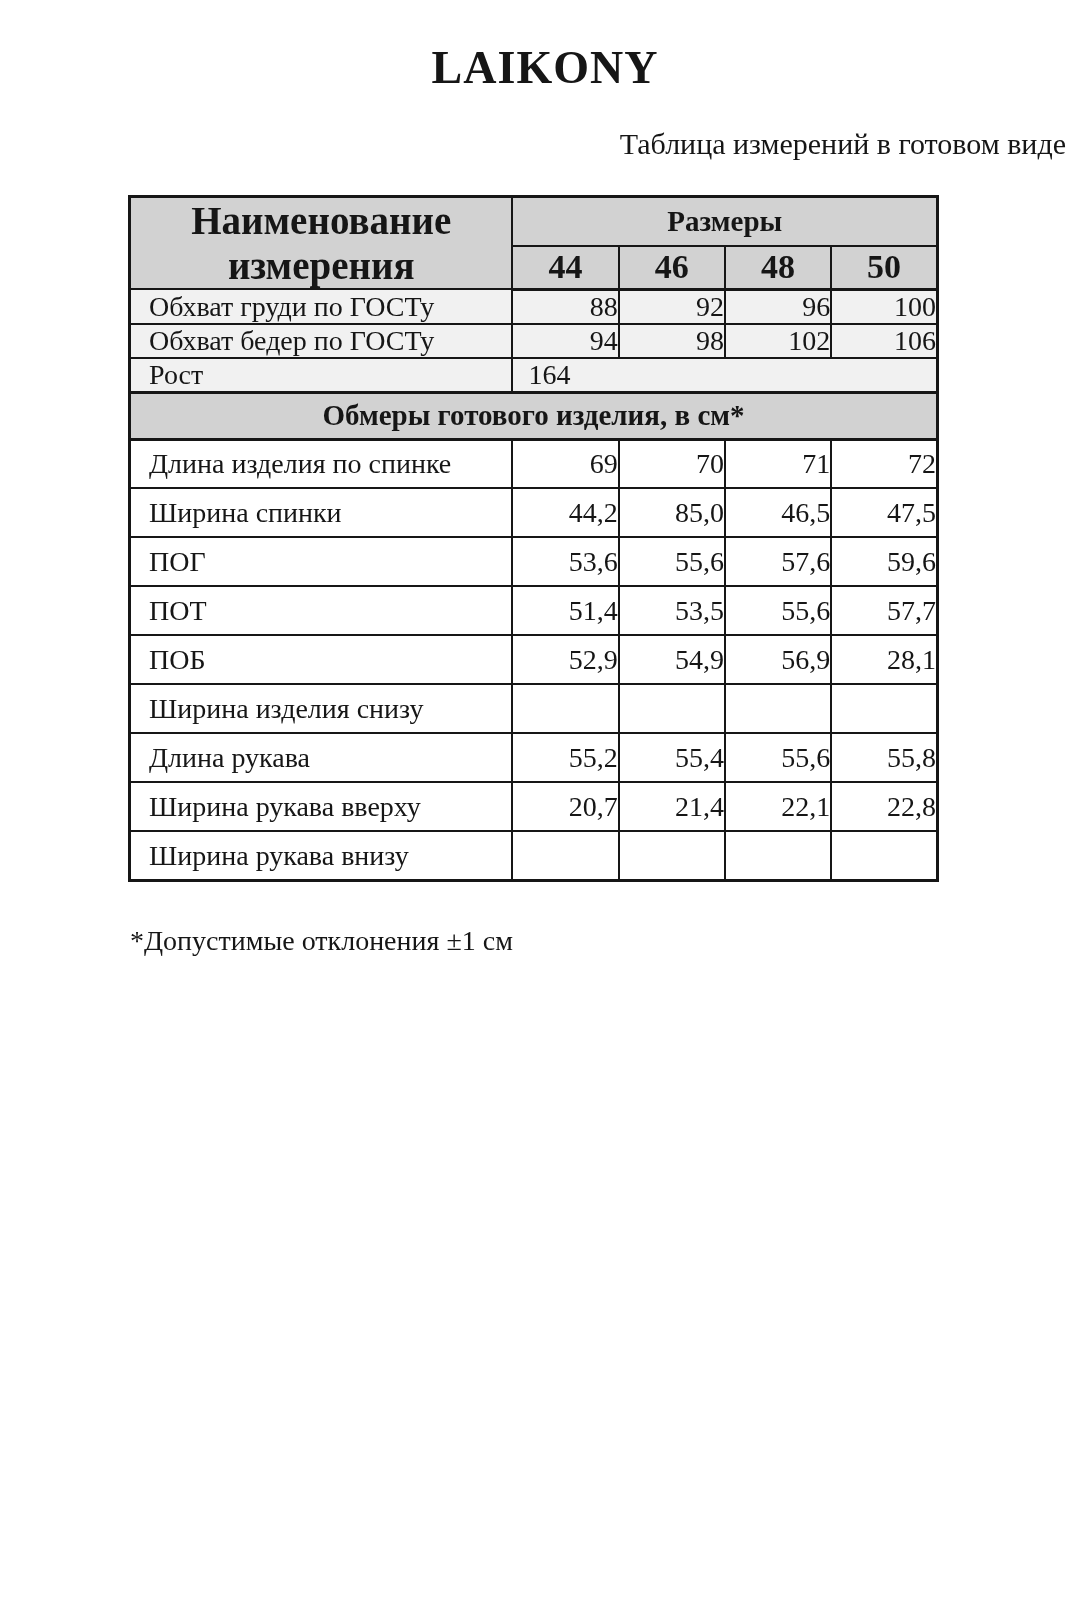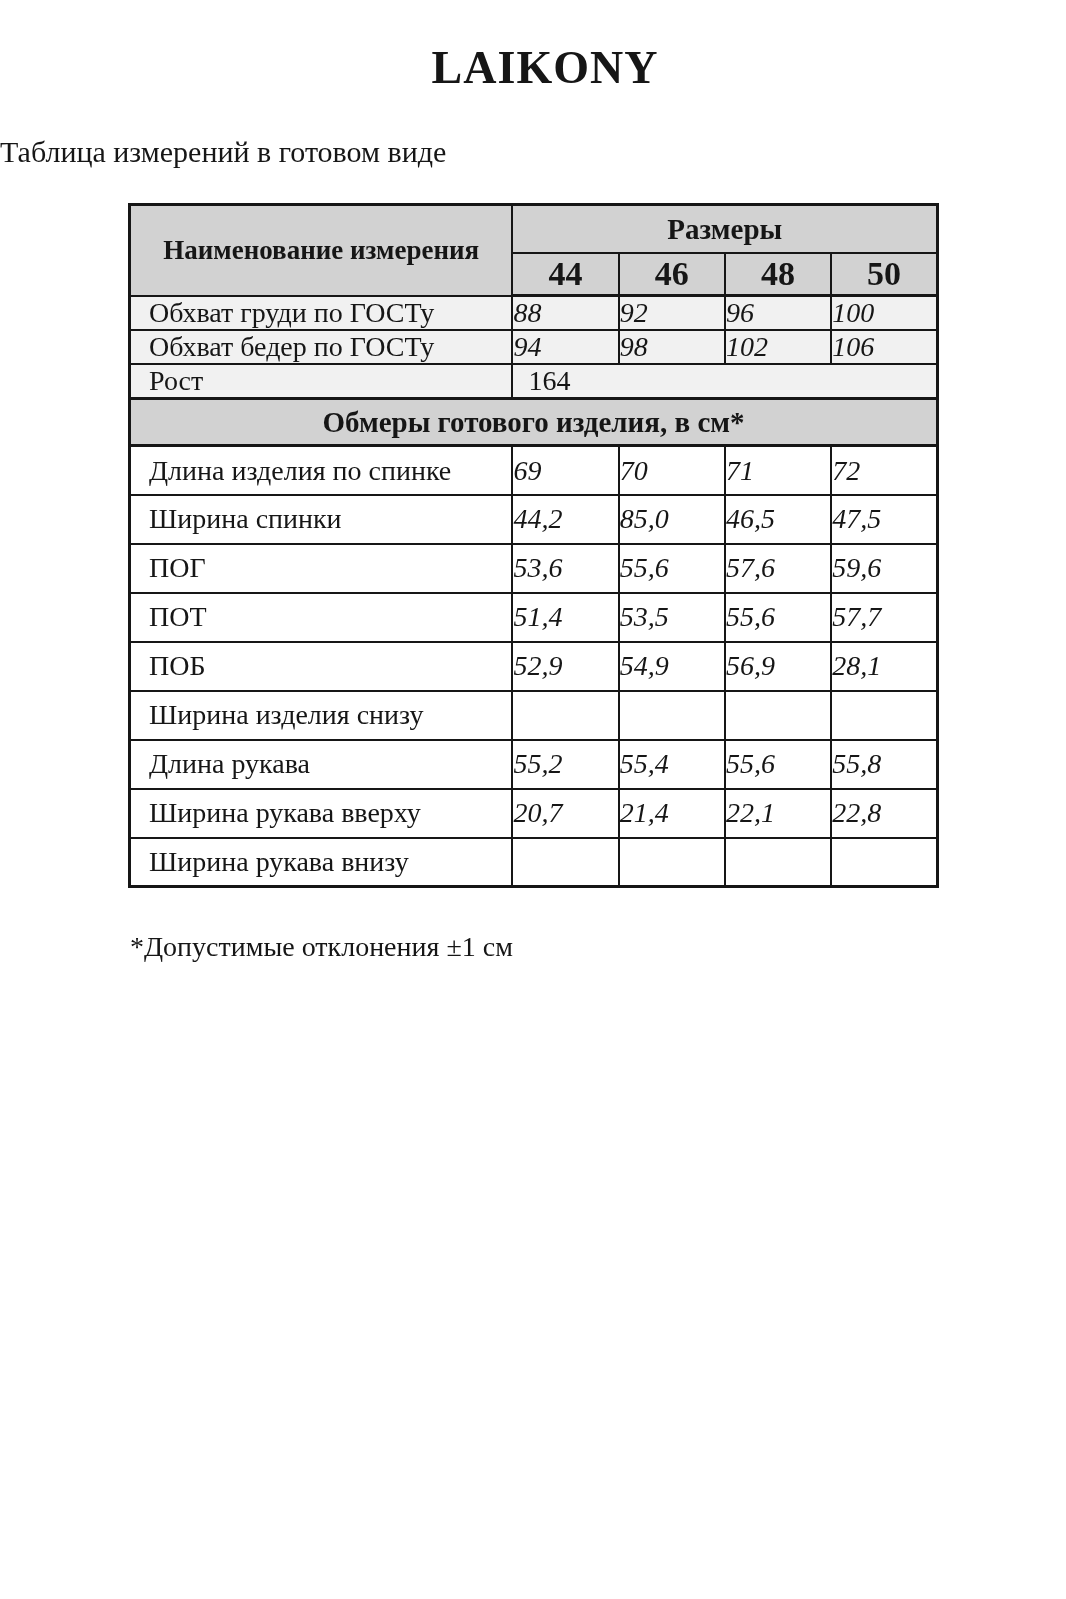--- a/index.html
+++ b/index.html
@@ -19,22 +19,22 @@
   .brand-title {
     margin-top: 42px;
     text-align: center;
     font-size: 46px;
     font-weight: bold;
     line-height: 1.15;
     letter-spacing: 1px;
     padding-left: 24px;
   }
   .doc-subtitle {
-    margin-top: 40px;
-    text-align: left;
+    margin-top: 32px;
+    text-align: right;
     font-size: 30px;
     font-weight: normal;
     line-height: 1.15;
   }
   .product-title {
     margin-top: 24px;
     text-align: center;
     font-size: 38px;
     font-weight: bold;
     line-height: 1.15;
@@ -51,21 +51,21 @@
     border: 2px solid #161616;
     vertical-align: middle;
     overflow: hidden;
   }
   table.size-table { border: 3px solid #161616; }
   col.c-name  { width: 47.4%; }
   col.c-size  { width: 13.15%; }
   th.name-hdr {
     background: #d2d2d2;
     font-weight: bold;
-    font-size: 27px;
+    font-size: 39px;
     text-align: center;
     height: 91px;
   }
   th.sizes-hdr {
     background: #d2d2d2;
     font-weight: bold;
     font-size: 29px;
     text-align: center;
     height: 45px;
   }
@@ -76,21 +76,21 @@
     text-align: center;
     height: 36px;
     border-bottom: 3px solid #161616;
   }
   tr.data-row th.row-label {
     font-weight: normal;
     text-align: left;
     padding-left: 18px;
     height: 23px;
   }
-  tr.data-row td.value-cell { text-align: left; font-style: italic; }
+  tr.data-row td.value-cell { text-align: right; }
   tr.tint { background: #f1f1f1; }
   tr.measure th.row-label,
   tr.measure td.value-cell { height: 49px; }
   tr.section-row td {
     background: #d2d2d2;
     font-weight: bold;
     font-size: 29px;
     text-align: center;
     height: 47px;
     border-top: 3px solid #161616;

